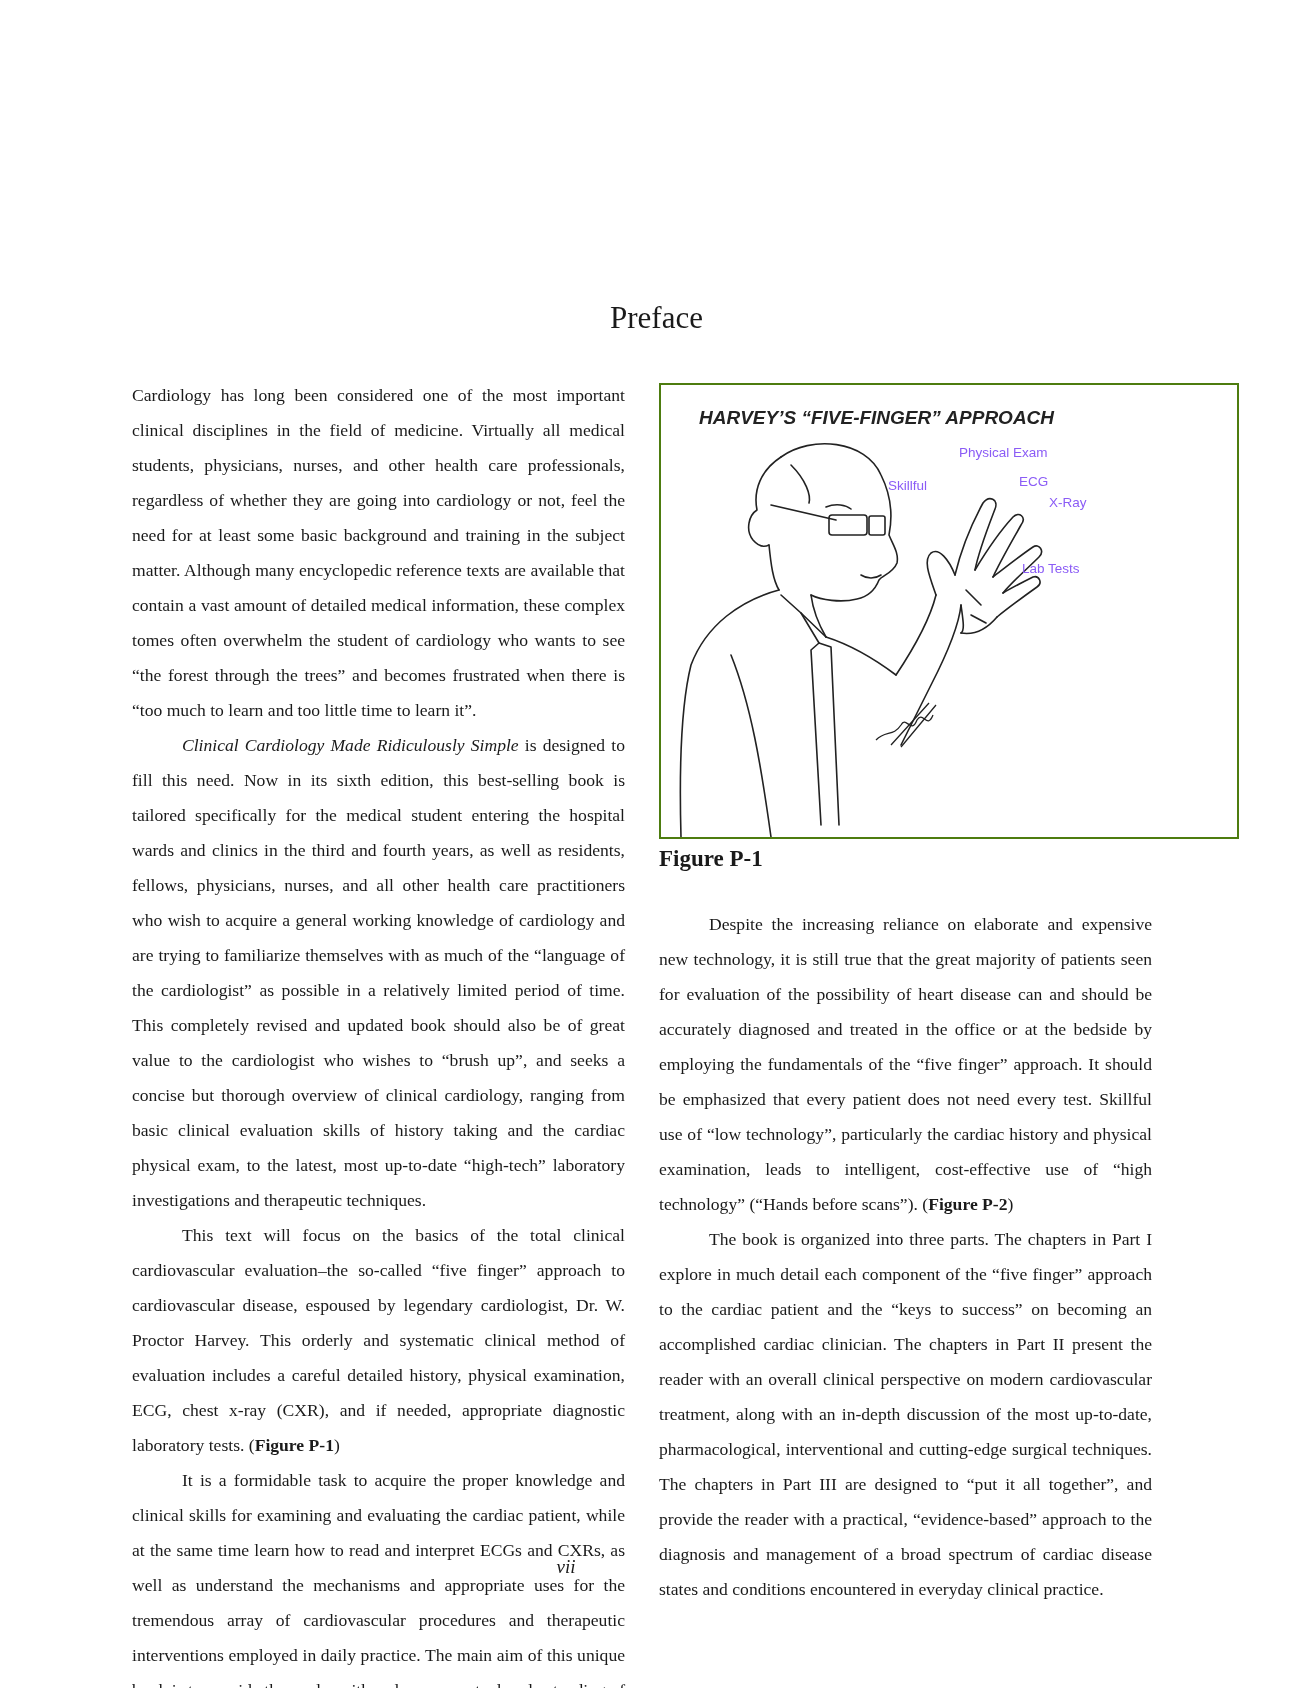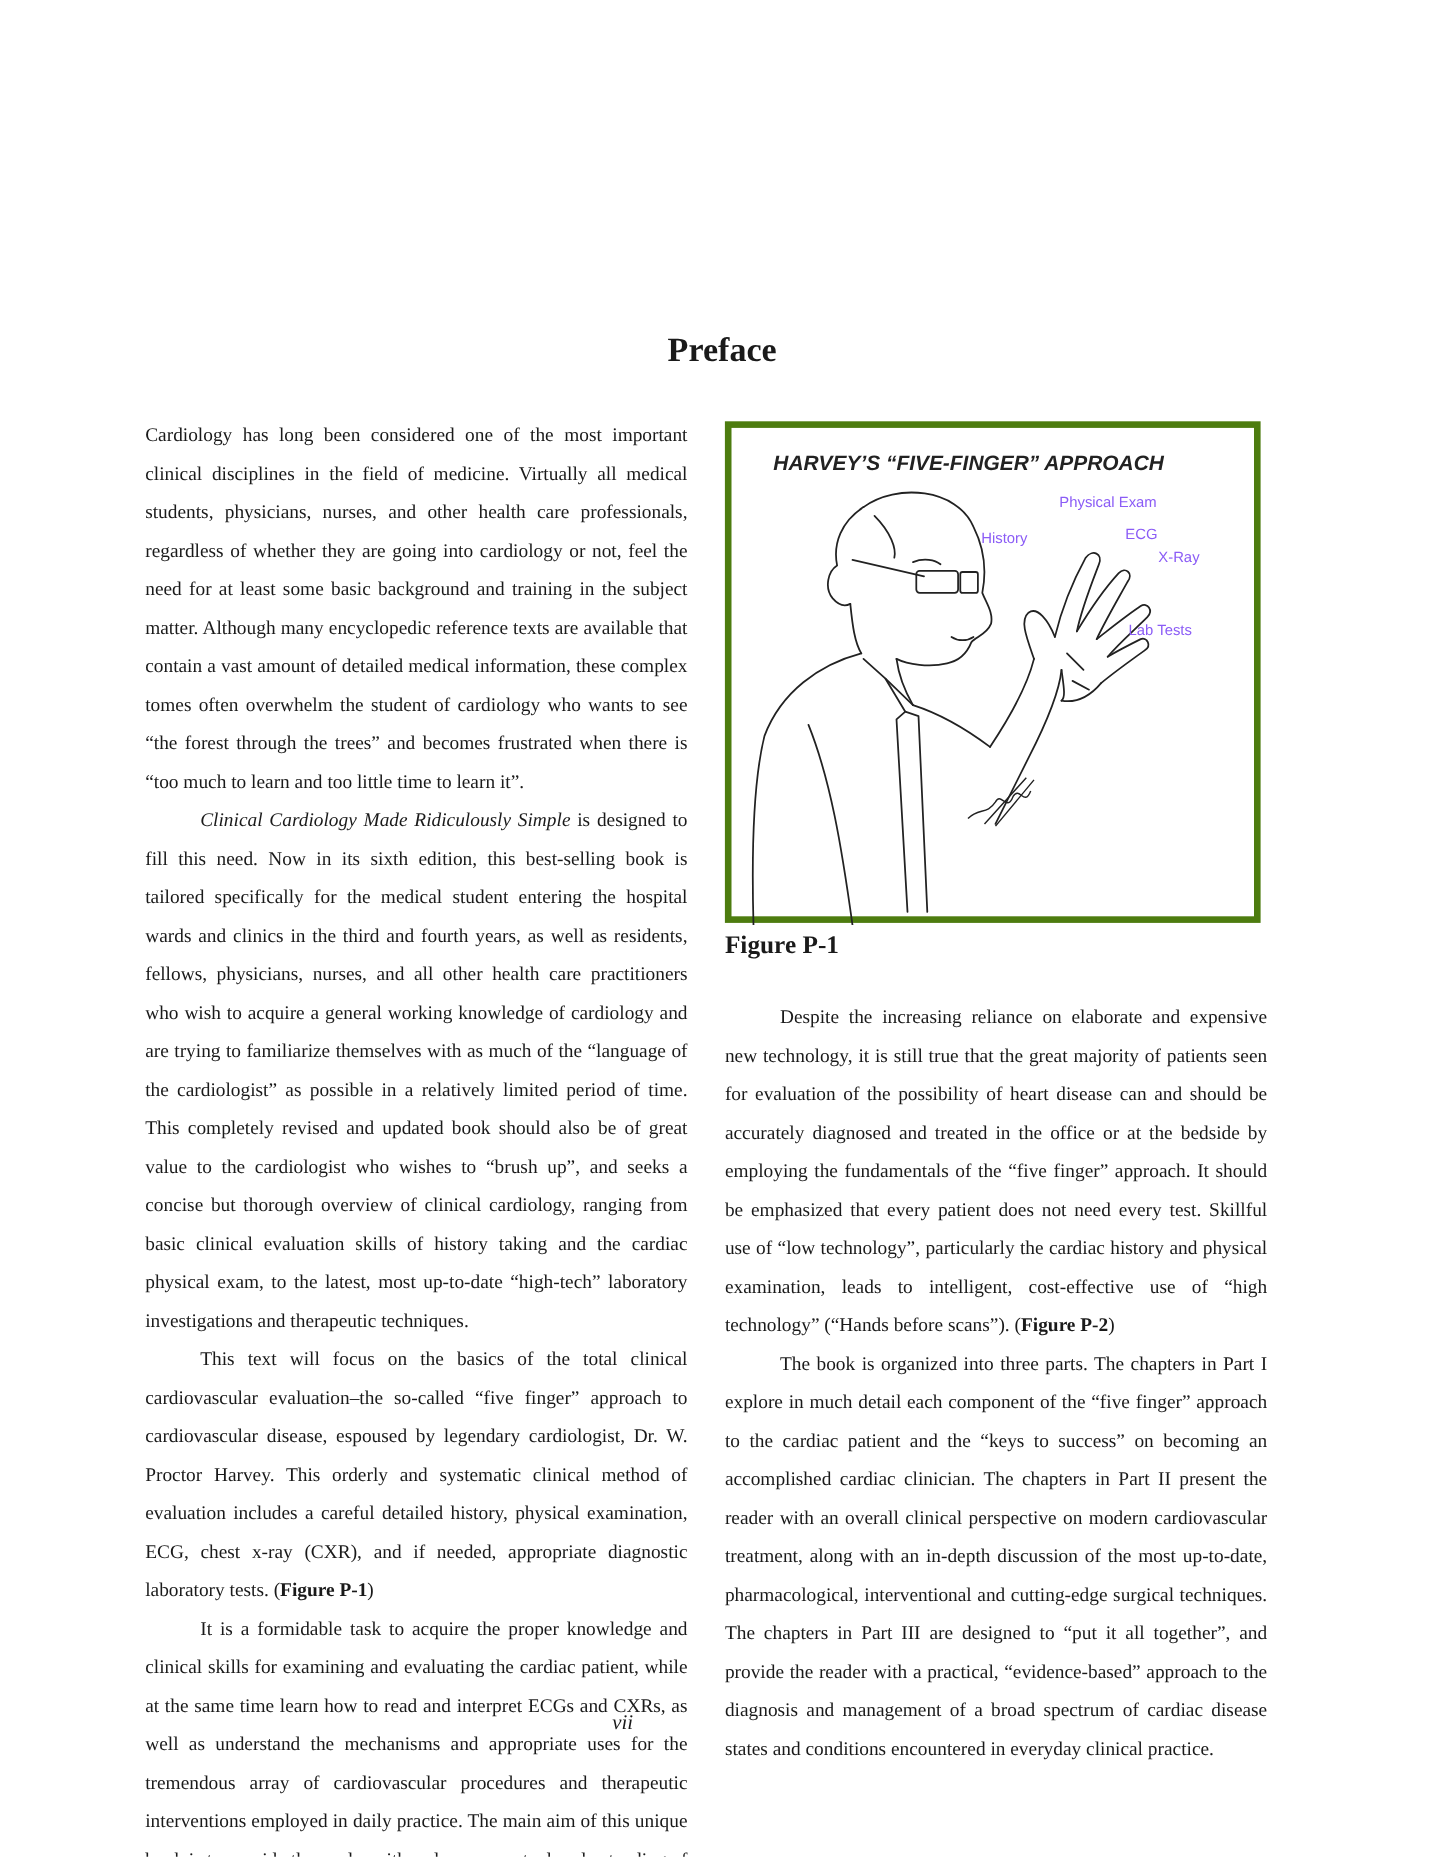--- a/index.html
+++ b/index.html
@@ -1,23 +1,23 @@
 <!DOCTYPE html>
 <html><head>
 <meta charset="utf-8">
 <style>
   html, body { margin: 0; padding: 0; background: #ffffff; }
   body { width: 1313px; height: 1688px; position: relative; overflow: hidden; font-family: "Liberation Serif", serif; color: #1a1a1a; }
-  .title { position: absolute; top: 300px; left: 0; width: 1313px; text-align: center; font-size: 31px; font-weight: bold; }
+  .title { position: absolute; top: 300px; left: 0; width: 1313px; text-align: center; font-size: 31px; font-weight: normal; }
   .col { position: absolute; font-size: 17.6px; line-height: 35px; text-align: justify; }
   .col-left { left: 132px; top: 378px; width: 493px; }
   .col-right { left: 659px; top: 907px; width: 493px; }
   .col p { margin: 0; text-indent: 50px; }
   .col p.first { text-indent: 0; }
-  .figure { position: absolute; left: 659px; top: 383px; width: 487px; height: 456px; border: 6px solid #4d7c0f; box-sizing: border-box; }
+  .figure { position: absolute; left: 659px; top: 383px; width: 580px; height: 456px; border: 2px solid #4d7c0f; box-sizing: border-box; }
   .fig-title { position: absolute; top: 22px; left: 38px; font-family: "Liberation Sans", sans-serif; font-weight: bold; font-style: italic; font-size: 19px; color: #222; }
   .fig-label { position: absolute; font-family: "Liberation Sans", sans-serif; font-size: 13.5px; color: #8b5cf6; }
   .caption { position: absolute; left: 659px; top: 846px; font-size: 23px; font-weight: bold; }
   .page-num { position: absolute; top: 1556px; left: 0; width: 1132px; text-align: center; font-style: italic; font-size: 19px; }
   svg.drawing { position: absolute; left: 0; top: 0; }
 </style>
 </head>
 <body>
 
 <div class="title">Preface</div>
@@ -65,21 +65,21 @@
       <path d="M336 232 C 325 245, 312 250, 300 248"></path>
       <path d="M300 220 C 302 235, 304 245, 300 248"></path>
       <path d="M305 205 L 320 220"></path>
       <path d="M310 230 L 325 238"></path>
     </g>
 
     <g fill="none" stroke="#222" stroke-width="1.3">
       <path d="M215 355 C 225 345, 232 352, 240 340 C 245 330, 250 350, 256 335 C 262 325, 266 345, 272 330 M 230 360 L 268 318 M 240 362 L 275 320"></path>
     </g>
   </svg>
-  <div class="fig-label" style="left:227px;top:93px;">History</div>
+  <div class="fig-label" style="left:227px;top:93px;">Skillful</div>
   <div class="fig-label" style="left:298px;top:60px;">Physical Exam</div>
   <div class="fig-label" style="left:358px;top:89px;">ECG</div>
   <div class="fig-label" style="left:388px;top:110px;">X-Ray</div>
   <div class="fig-label" style="left:361px;top:176px;">Lab Tests</div>
 </div>
 
 <div class="caption">Figure P-1</div>
 
 <div class="col col-right">
   <p><span>Despite the increasing reliance on elaborate and expensive new technology, it is still true that the great majority of patients seen for evaluation of the possibility of heart disease can and should be accurately diagnosed and treated in the office or at the bedside by employing the fundamentals of the “five finger” approach. It should be emphasized that every patient does not need every test. Skillful use of “low technology”, particularly the cardiac history and physical examination, leads to intelligent, cost-effective use of “high technology” (“Hands before scans”). (</span><b>Figure P-2</b><span>)</span></p>

